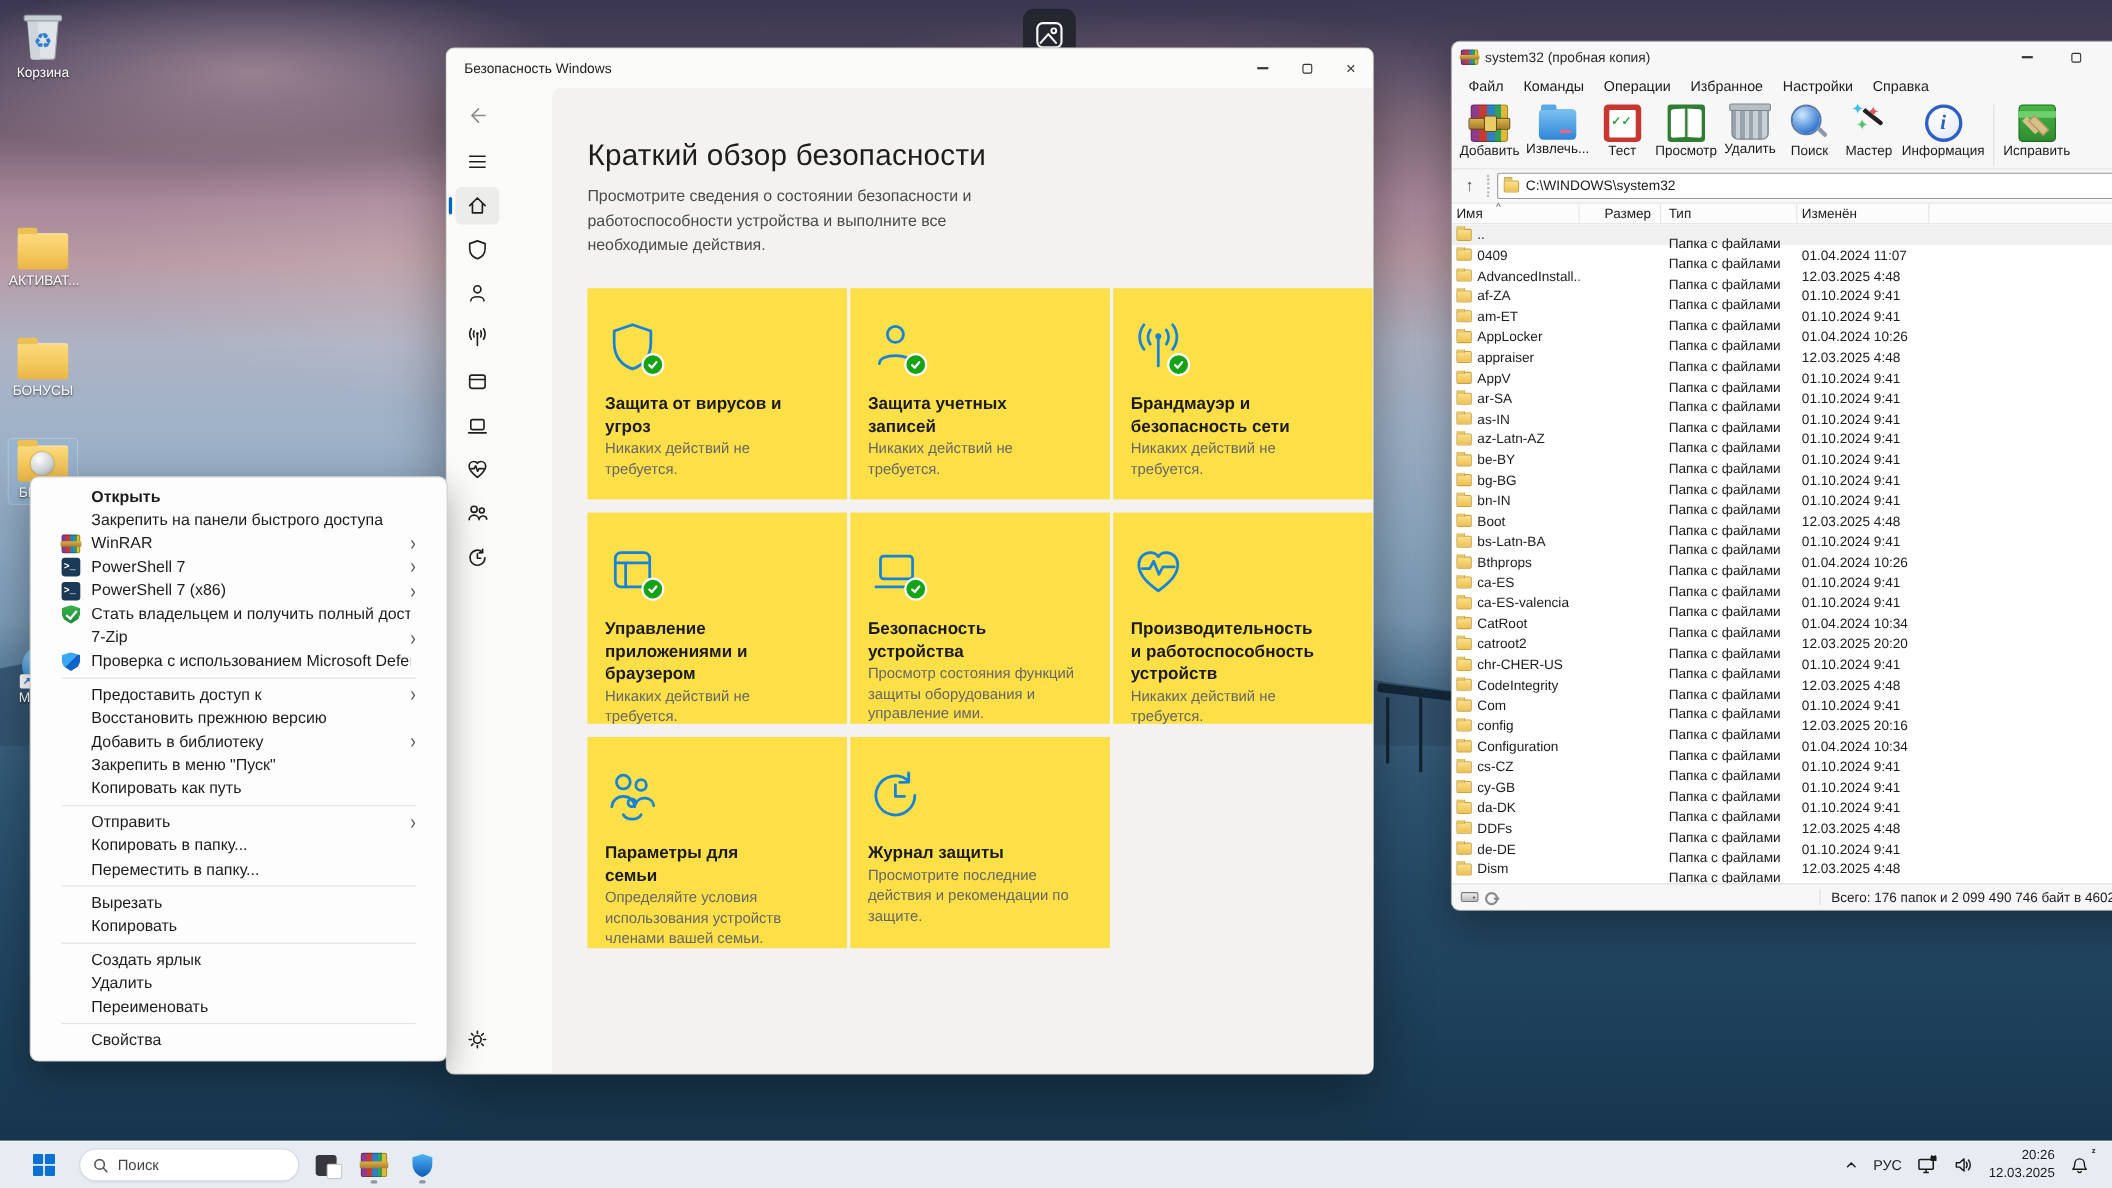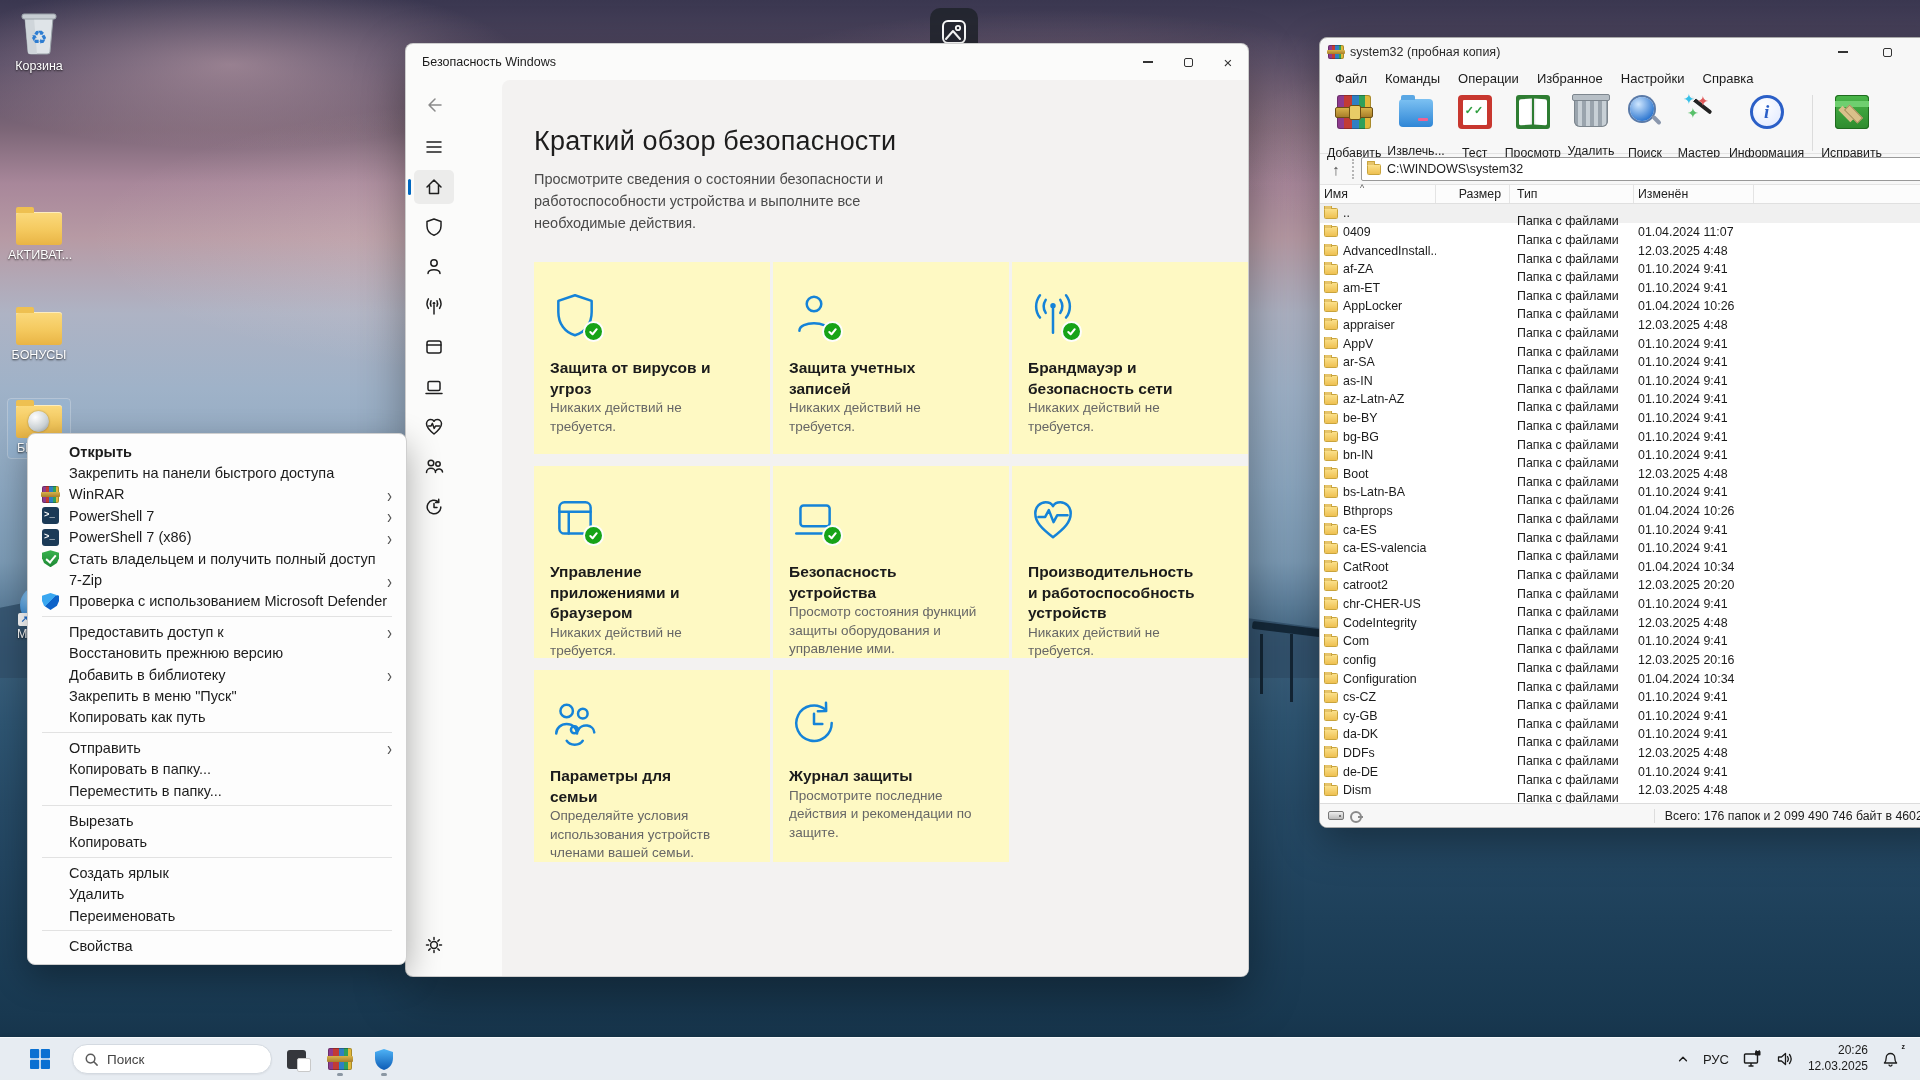--- a/index.html
+++ b/index.html
@@ -38,21 +38,21 @@
     background:radial-gradient(circle at 32% 28%, #9fd4fb, #3b8fd9 55%, #1460ad); position:relative; }
   .blue-app .lnk { position:absolute; left:-2px; bottom:-2px; width:13px; height:13px; background:#fff; border-radius:2px;
     color:#1f6fd0; font-size:9px; line-height:13px; font-weight:bold; }
 
   
   .spotlight { position:absolute; left:930px; top:8px; width:48px; height:48px; border-radius:10px;
     background:rgba(33,36,44,.88); display:flex; align-items:center; justify-content:center; z-index:3; }
 
   
   .cmenu { position:absolute; left:27px; top:433px; width:380px; background:#fdfdfd; border:1px solid #cfcfcf;
-    border-radius:8px; padding:7px 4px; box-shadow:0 12px 34px rgba(0,0,0,.33); z-index:40; }
+    border-radius:8px; padding:7px 18px; box-shadow:0 12px 34px rgba(0,0,0,.33); z-index:40; }
   .cm-item { display:flex; align-items:center; height:21.4px; padding:0 10px 0 10px; font-size:14.5px; color:#1c1c1c; cursor:default; }
   .cm-icon { width:17px; height:17px; margin-right:10px; flex:none; position:relative; visibility:hidden; }
   .cm-label { flex:1; white-space:nowrap; overflow:hidden; }
   .cm-arrow { color:#555; font-size:15px; visibility:hidden; transform:scaleY(1.3); }
   .cm-item[data-submenu="true"] .cm-arrow { visibility:visible; }
   .cm-item[data-bold="true"] .cm-label { font-weight:700; }
   .cm-item[data-type="separator"] { height:1px; background:#e2e2e2; margin:4px 10px; padding:0; pointer-events:none; }
   .cm-item[data-icon] .cm-icon { visibility:visible; }
   .cm-item[data-icon="winrar"] .cm-icon { border-radius:2px;
     background:linear-gradient(90deg,#8e3b8e 0 22%,#c23b35 22% 44%,#2f7fc2 44% 66%,#2fa05a 66% 82%,#e0b83a 82% 100%);
@@ -87,21 +87,21 @@
   .side-ic svg { stroke:#1f1f1f; fill:none; stroke-width:1.5; stroke-linecap:round; stroke-linejoin:round; }
   .side-ic.back svg { stroke:#8a8a8a; }
   .side-ic.back { margin-bottom:8px; }
   .side-ic.sel { background:#ececeb; border-radius:5px; }
   .side-ic.sel::before { content:""; position:absolute; left:-6px; top:9px; width:3px; height:16px; border-radius:2px; background:#0067c0; }
   .side-ic.gear { position:absolute; bottom:14px; left:8px; margin:0; }
   .sec-content { flex:1; background:#f3f2f1; border-radius:8px 0 0 0; padding:46px 0 0 32px; min-width:0; }
   .sec-h1 { font-size:27px; font-weight:300; color:#1d1d1d; letter-spacing:.2px; }
   .sec-sub { margin-top:12px; width:400px; font-size:14.5px; color:#4a4a4a; line-height:1.5; }
   .sec-grid { display:grid; grid-template-columns:repeat(3,236px); column-gap:3px; row-gap:12px; grid-auto-rows:192px; margin-top:28px; }
-  .card { background:#fef9c3; padding:28px 16px 0 16px; cursor:pointer; }
+  .card { background:#fde047; padding:28px 16px 0 16px; cursor:pointer; }
   .card-icon { position:relative; width:52px; height:52px; }
   .card-icon svg.main { width:50px; height:50px; stroke:#1583d8; fill:none; stroke-width:2.4; stroke-linecap:round; stroke-linejoin:round; }
   .badge { position:absolute; right:-2px; bottom:0; width:21px; height:21px; border-radius:50%; background:#17a317;
     border:2.5px solid #fdfdfd; display:flex; align-items:center; justify-content:center; }
   .card-title { margin-top:16px; font-size:15.5px; font-weight:700; color:#1b1b1b; max-width:172px; line-height:1.32; }
   .card-desc { margin-top:0; font-size:13.5px; color:#666; max-width:200px; line-height:1.38; }
 
   
   .wr-win { position:absolute; left:1319px; top:37px; width:640px; height:791px; background:#f7f7f7;
     border:1px solid #a9a9a9; border-radius:8px 0 0 8px; box-shadow:0 14px 40px rgba(0,0,0,.35); z-index:10;
@@ -112,21 +112,21 @@
   .wr-btn { width:45px; height:100%; display:flex; align-items:center; justify-content:center; }
   .books { position:relative; border-radius:2px;
     background:linear-gradient(90deg,#8e3b8e 0 22%,#c23b35 22% 44%,#2f7fc2 44% 66%,#2fa05a 66% 82%,#e0b83a 82% 100%);
     box-shadow:inset 0 0 0 1px rgba(0,0,0,.25); }
   .books::after { content:""; position:absolute; left:-6%; right:-6%; top:38%; height:26%;
     background:linear-gradient(#d8b24a,#a87e2a); border-radius:1px; }
   .wr-menubar { height:24px; flex:none; display:flex; align-items:center; padding-left:6px; font-size:13px; color:#1b1b1b; }
   .wr-menu-item { padding:3px 9px; border-radius:3px; }
   .wr-toolbar { height:64px; flex:none; display:flex; align-items:flex-start; padding:3px 0 0 4px; border-bottom:1px solid #e3e3e3; }
   .tb-item { min-width:54px; padding:0 3px; text-align:center; cursor:pointer; }
-  .tb-label { display:block; font-size:12.3px; color:#1b1b1b; margin-top:17px; white-space:nowrap; }
+  .tb-label { display:block; font-size:12.3px; color:#1b1b1b; margin-top:1px; white-space:nowrap; }
   .tb-icon { display:block; width:34px; height:34px; margin:2px auto 0; position:relative; }
   .tb-item[data-type="separator"] { min-width:1px; width:1px; padding:0; height:56px; background:#dcdcdc; margin:2px 5px 0; }
   .tb-item[data-icon="add-archive"] .tb-icon { border-radius:3px;
     background:linear-gradient(90deg,#8e3b8e 0 22%,#c23b35 22% 44%,#2f7fc2 44% 66%,#2fa05a 66% 82%,#e0b83a 82% 100%);
     box-shadow:inset 0 0 0 1px rgba(0,0,0,.25); }
   .tb-item[data-icon="add-archive"] .tb-icon::after { content:""; position:absolute; left:-2px; right:-2px; top:12px; height:9px;
     background:linear-gradient(#d8b24a,#a87e2a); border:1px solid #6b4e14; border-radius:2px; }
   .tb-item[data-icon="add-archive"] .tb-icon::before { content:""; position:absolute; left:12px; top:10px; width:10px; height:13px;
     background:#e8cc66; border:1px solid #6b4e14; z-index:2; border-radius:2px; }
   .tb-item[data-icon="extract"] .tb-icon { border-radius:4px; background:linear-gradient(180deg,#7cc1f2,#2f86d6); margin-top:6px; height:28px; }

